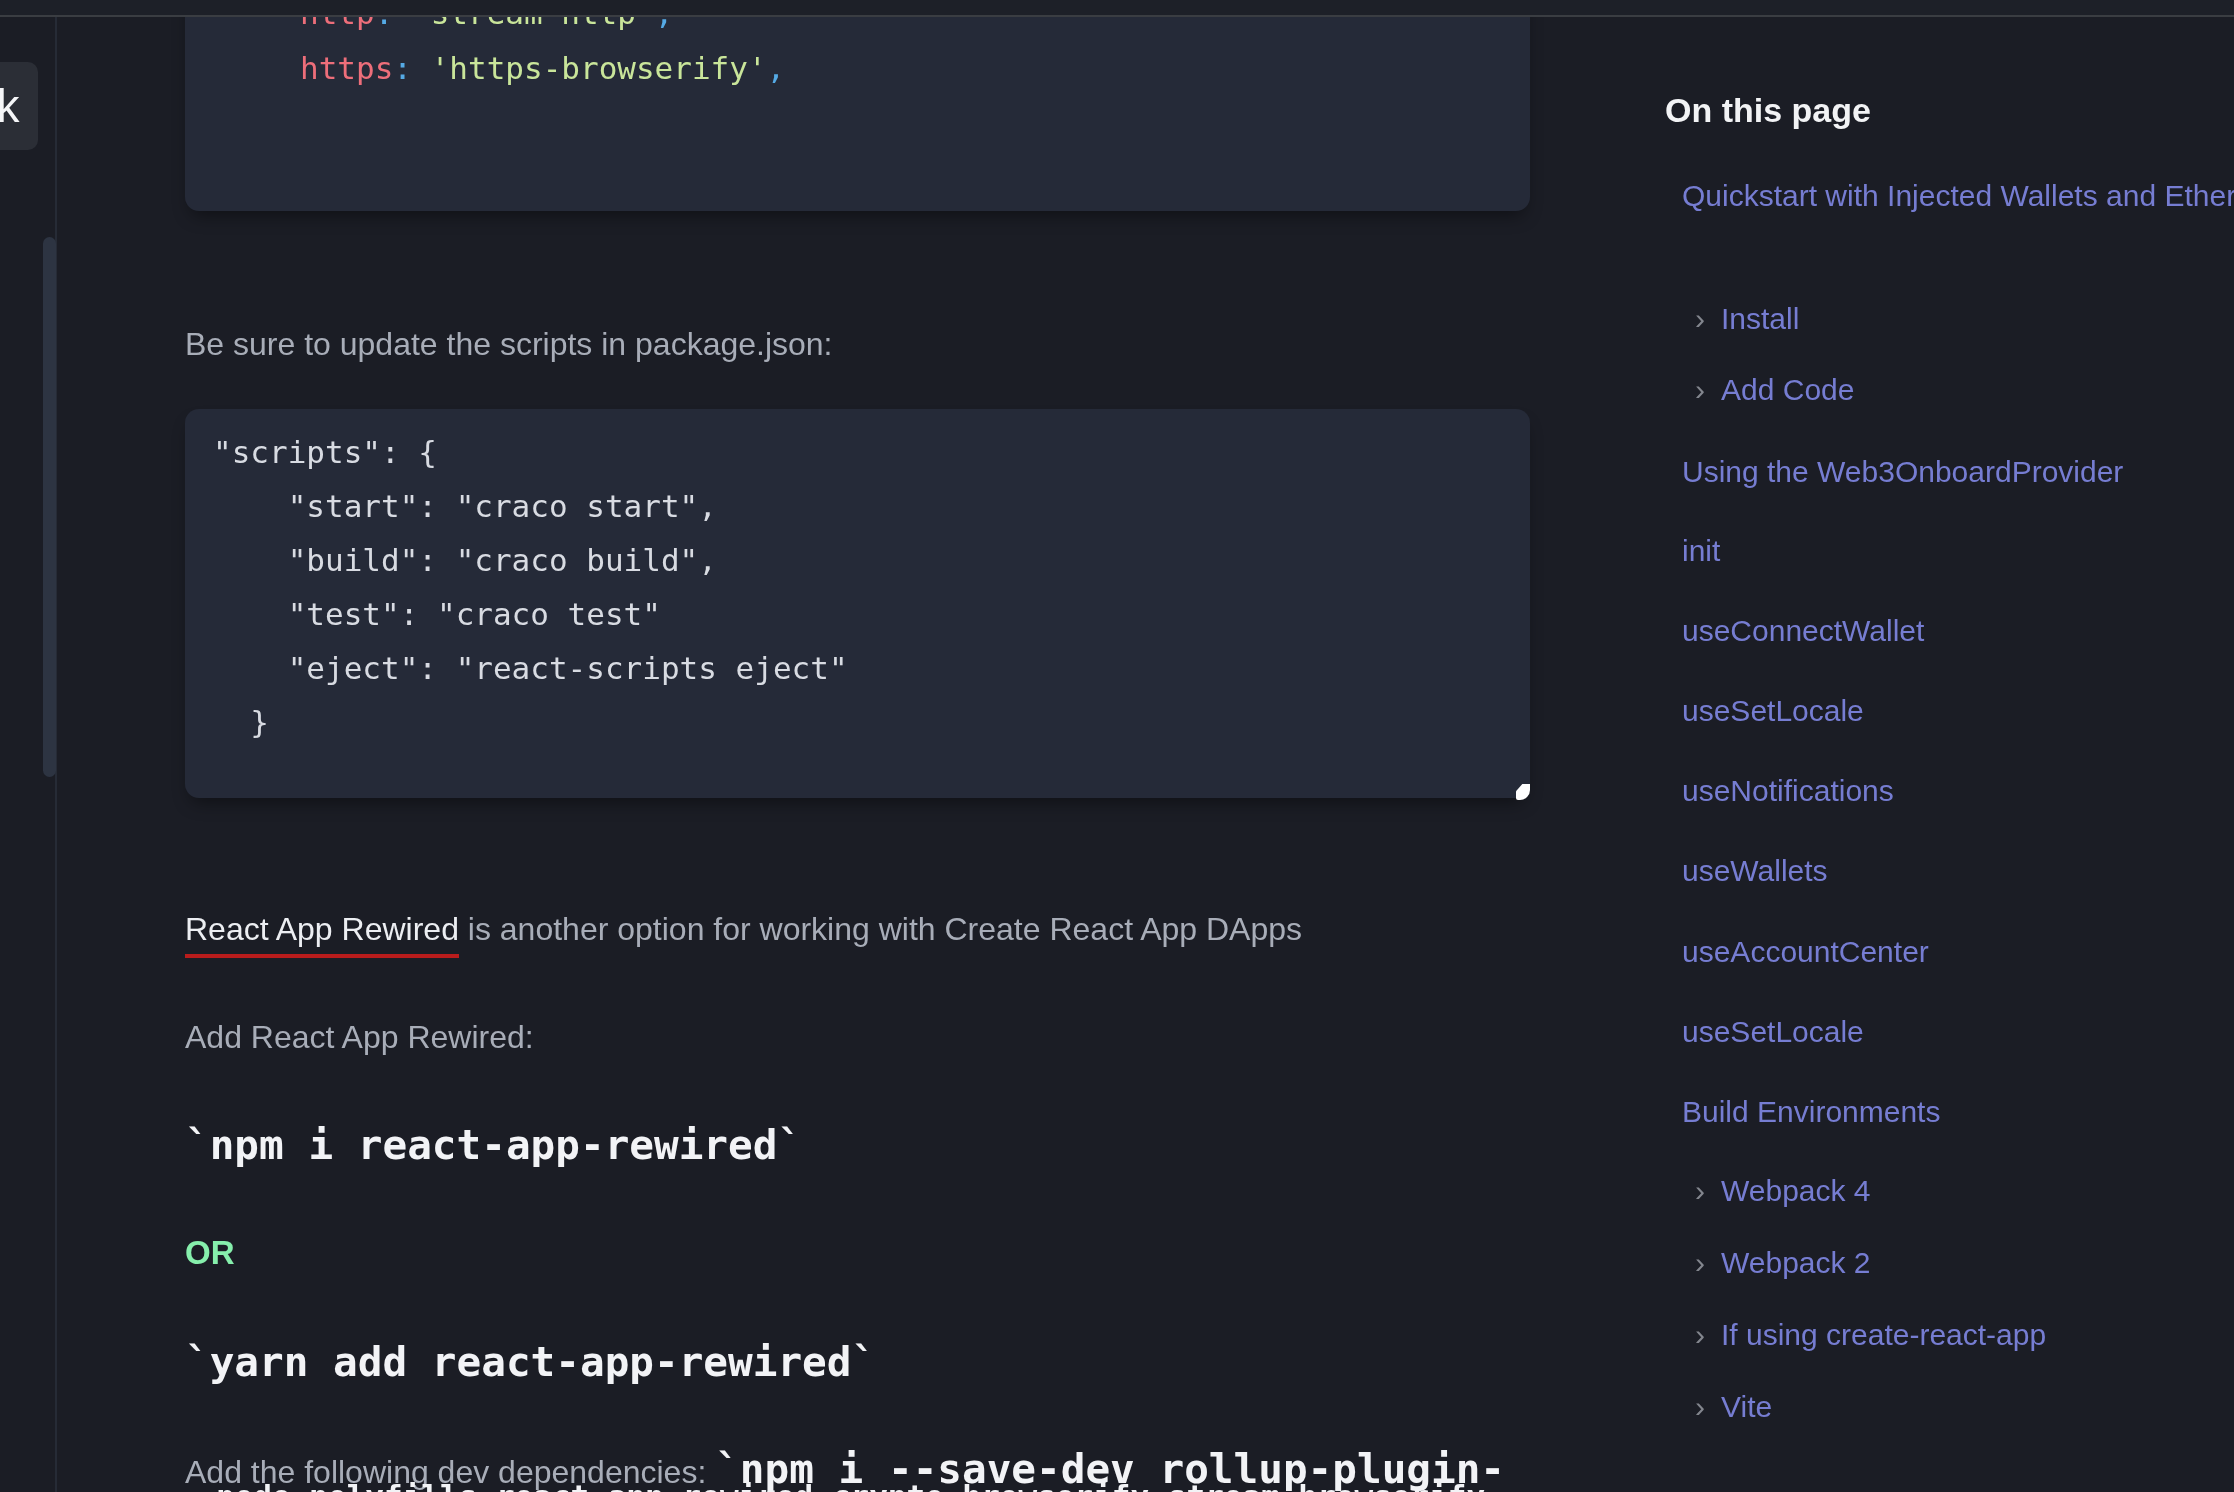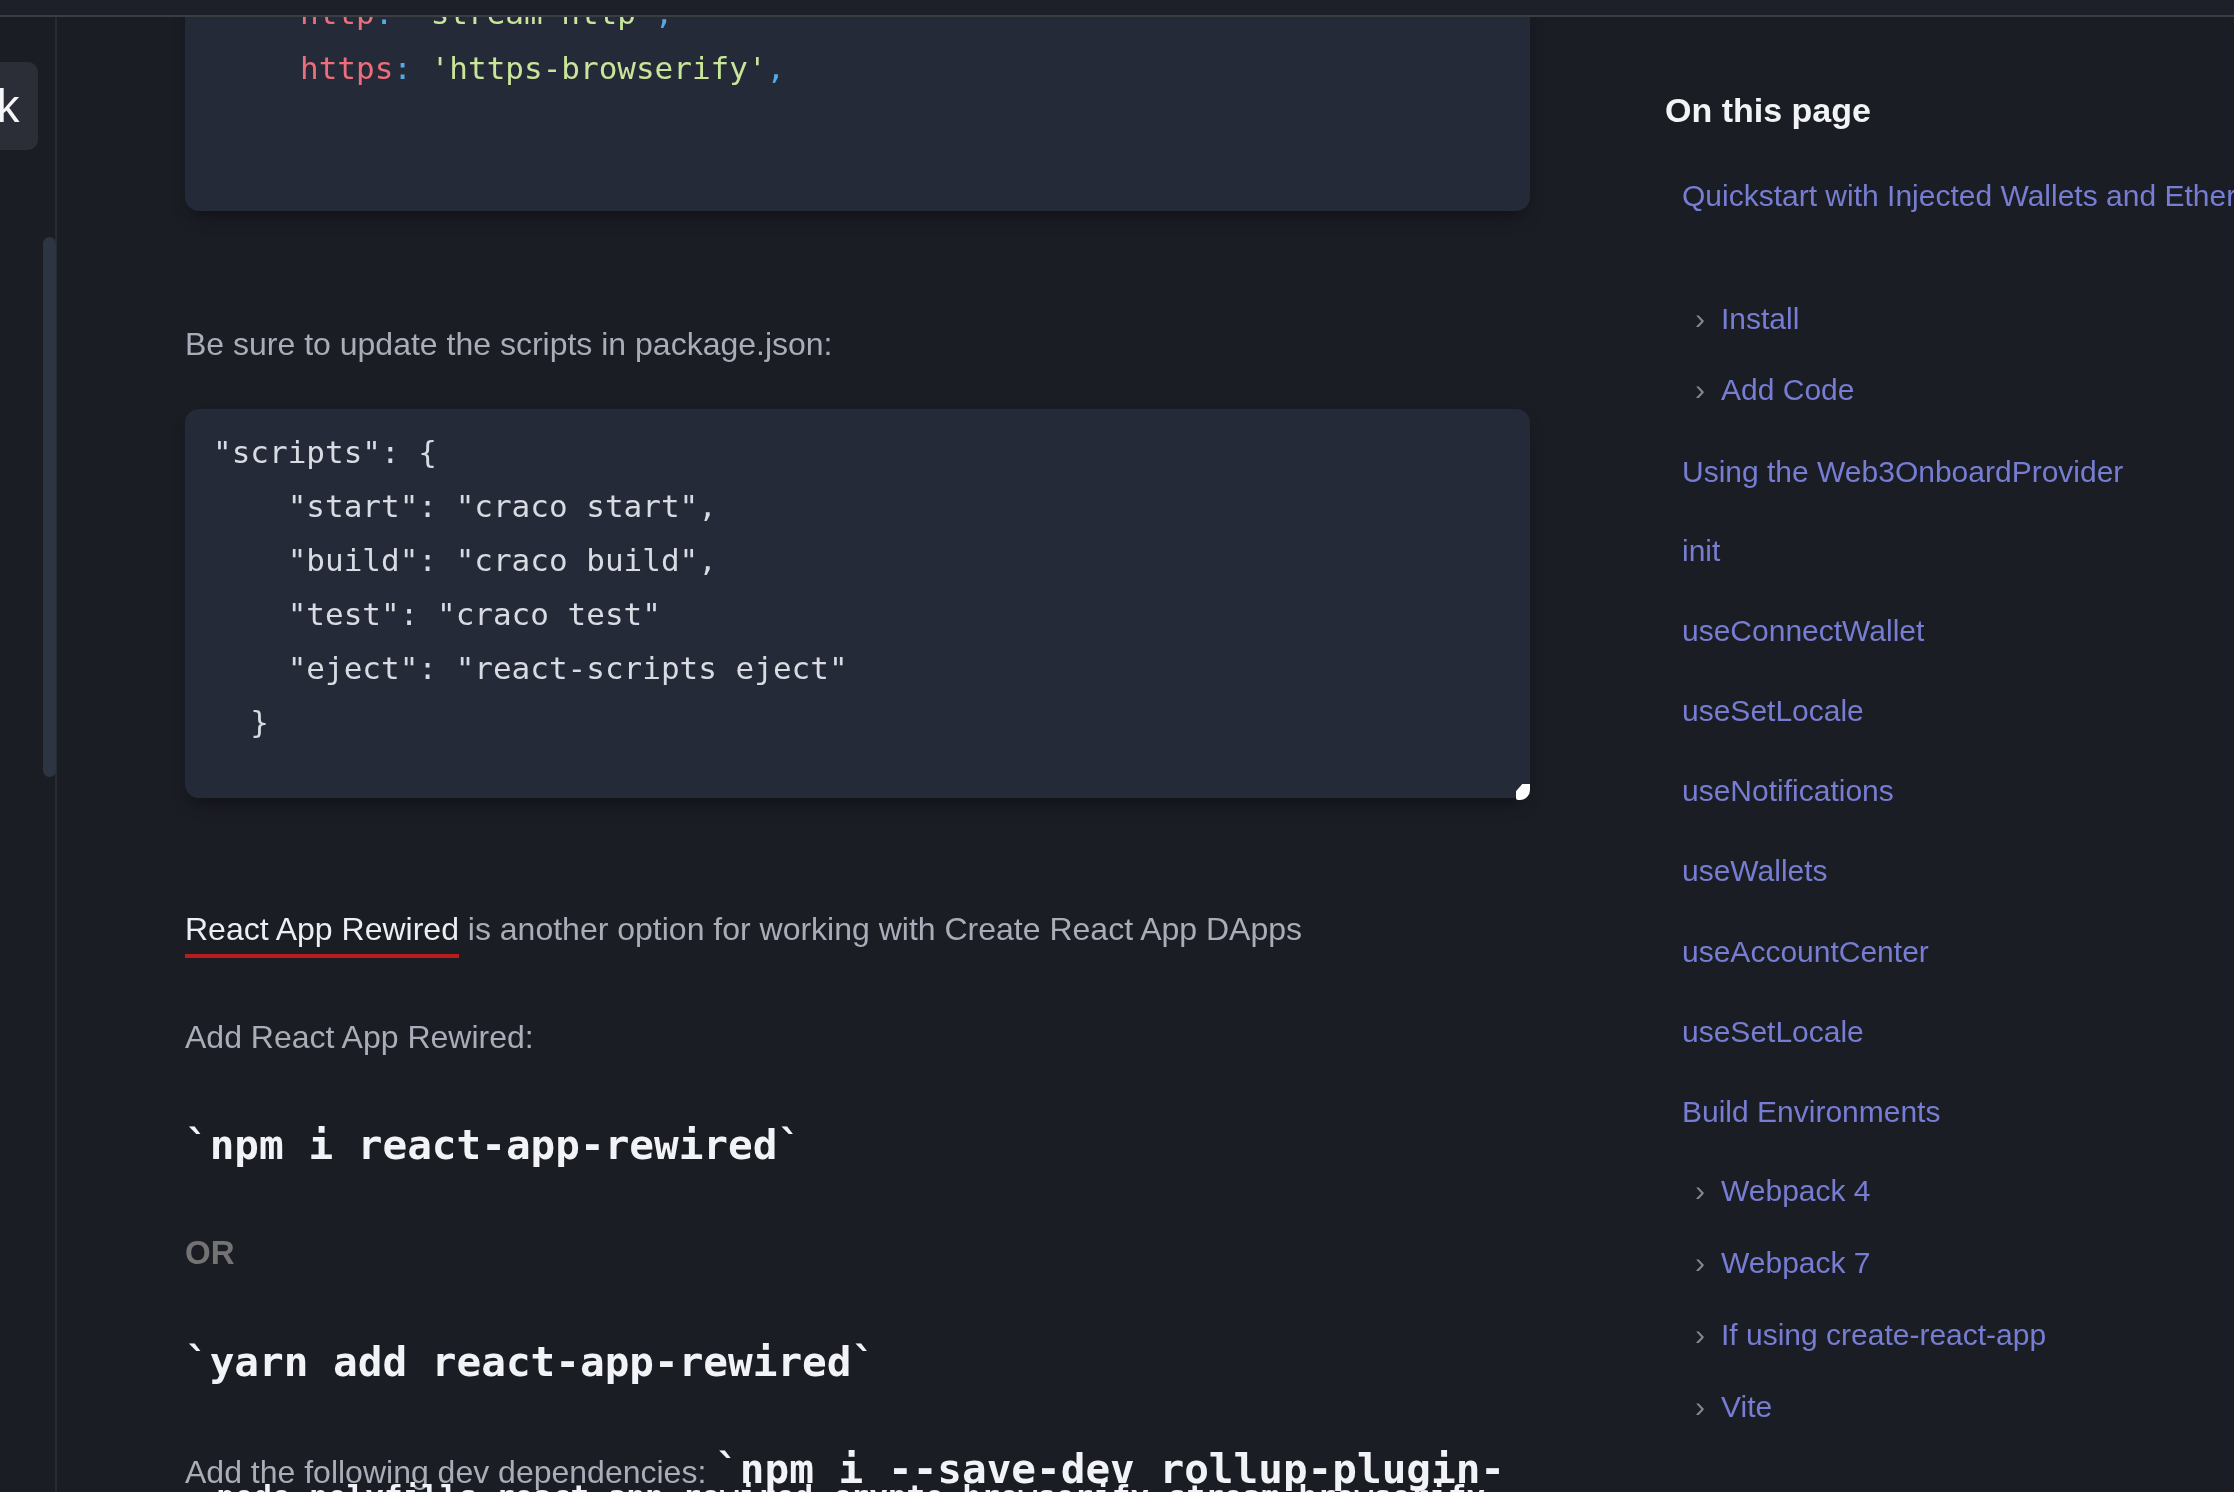--- a/index.html
+++ b/index.html
@@ -52,21 +52,21 @@
   }
   .doclink{
     color:#eceef2;
     border-bottom:4px solid #b91c1c;
     padding-bottom:7px;
   }
   .mono{
     font-family:"DejaVu Sans Mono", monospace;
     font-weight:700;color:#f2f3f6;font-size:41px;
   }
-  .bold-white{font-weight:700;color:#737373;font-size:33px;}
+  .bold-white{font-weight:700;color:#86efac;font-size:33px;}
   .wrapline{
     position:absolute;left:31px;top:1476px;
     font-family:"DejaVu Sans Mono", monospace;
     font-weight:700;color:#f2f3f6;font-size:31px;line-height:40px;
     white-space:nowrap;
   }
   
   .toc{position:absolute;left:1665px;top:90px;width:700px;}
   .toc-title{
     position:absolute;left:0;top:0;
@@ -149,21 +149,21 @@
     <li class="toc-item l1" style="top:762px;">useWallets</li>
     <li class="toc-item l1" style="top:843px;">useAccountCenter</li>
     <li class="toc-item l1" style="top:923px;">useSetLocale</li>
     <li class="toc-item l1" style="top:1003px;">Build Environments</li>
     <li class="toc-item l2" style="top:1082px;">
         <span class="chev">›</span>
         <span>Webpack 4</span>
       </li>
     <li class="toc-item l2" style="top:1154px;">
         <span class="chev">›</span>
-        <span>Webpack 7</span>
+        <span>Webpack 2</span>
       </li>
     <li class="toc-item l2" style="top:1226px;">
         <span class="chev">›</span>
         <span>If using create-react-app</span>
       </li>
     <li class="toc-item l2" style="top:1298px;">
         <span class="chev">›</span>
         <span>Vite</span>
       </li>
   </ul>

